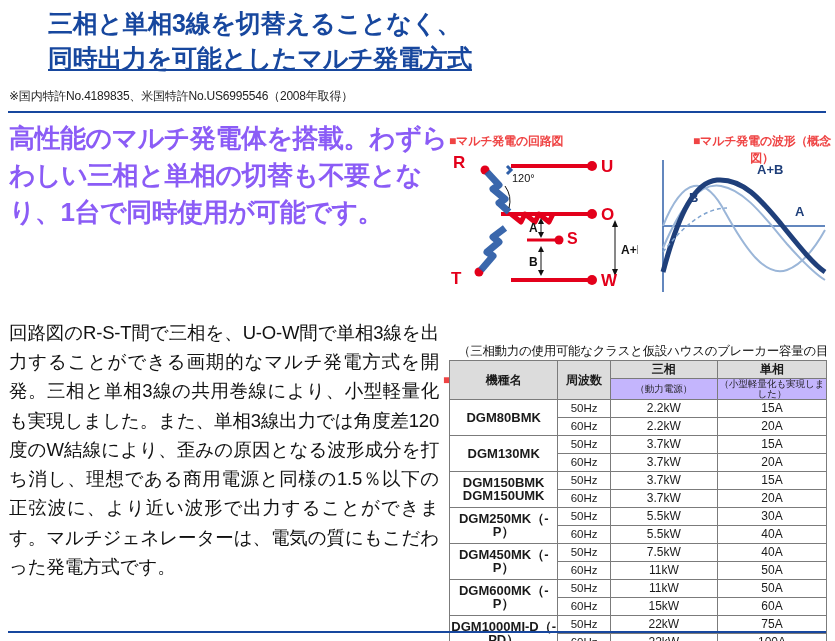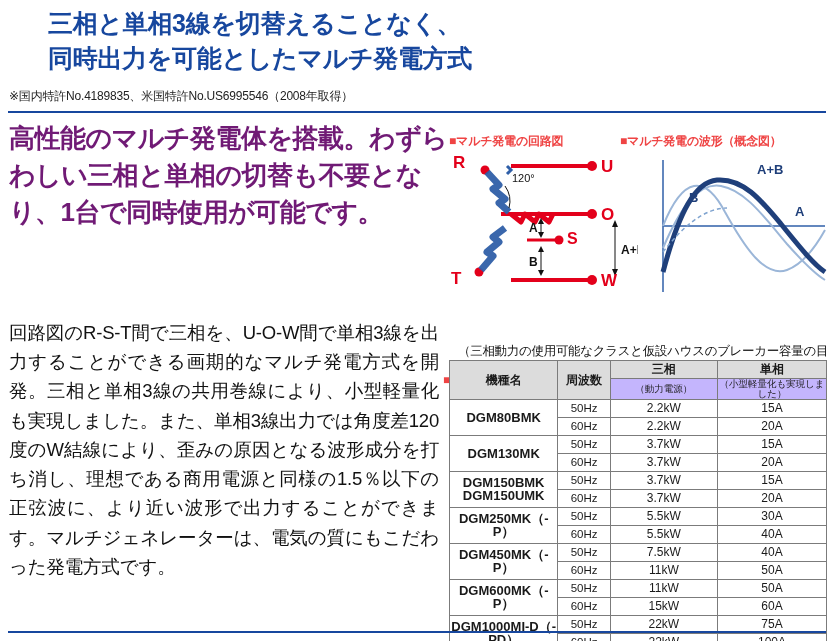--- a/index.html
+++ b/index.html
@@ -16,34 +16,34 @@
   
   .headline{
     position:absolute;left:8px;top:6px;width:560px;
     color:#17479e;
     font-weight:bold;
     font-size:25px;
     line-height:1.38;
     letter-spacing:-0.3px;
     margin-left:40px;
   }
-  .headline .l2{display:block;}
+  .headline .l2{display:block;text-decoration:underline;}
   .patent{
     position:absolute;left:9px;top:88px;
     font-size:12px;color:#222;letter-spacing:-0.2px;
   }
   .rule-top{
     position:absolute;left:8px;top:111px;width:818px;height:2px;background:#17479e;
   }
 
   
   .lead{
     position:absolute;left:9px;top:120px;width:440px;
     font-weight:bold;font-size:26px;line-height:1.42;
-    color:#701a75;letter-spacing:-0.5px;
+    color:#8b5cf6;letter-spacing:-0.5px;
   }
   .body-text{
     position:absolute;left:9px;top:318px;width:430px;
     font-size:18.5px;line-height:1.58;color:#111;letter-spacing:-0.2px;
     text-align:justify;
   }
 
   
   .sec-head{
     position:absolute;font-weight:bold;font-size:12px;color:#ef4444;
@@ -151,21 +151,21 @@
       <text x="152" y="20" font-family="Liberation Sans, sans-serif" font-size="17" font-weight="bold" fill="#e3001b">U</text>
       <text x="152" y="68" font-family="Liberation Sans, sans-serif" font-size="17" font-weight="bold" fill="#e3001b">O</text>
       <text x="152" y="134" font-family="Liberation Sans, sans-serif" font-size="17" font-weight="bold" fill="#e3001b">W</text>
       <text x="63" y="30" font-family="Liberation Sans, sans-serif" font-size="11" fill="#111">120°</text>
       <text x="80" y="80" font-family="Liberation Sans, sans-serif" font-size="12" font-weight="bold" fill="#111">A</text>
       <text x="80" y="114" font-family="Liberation Sans, sans-serif" font-size="12" font-weight="bold" fill="#111">B</text>
       <text x="172" y="102" font-family="Liberation Sans, sans-serif" font-size="12" font-weight="bold" fill="#111">A+B</text>
     </svg>
   </div>
 
-  <div class="sec-head" style="left:620px;top:133px;">■マルチ発電の波形（概念図）</div>
+  <div class="sec-head" style="left:689px;top:133px;text-align:center;">■マルチ発電の波形（概念図）</div>
   <div class="wave">
     <svg width="175" height="148" viewBox="0 0 175 148">
 
       <line x1="10" y1="8" x2="10" y2="140" stroke="#2f5fa8" stroke-width="1.5"></line>
       <line x1="10" y1="74" x2="172" y2="74" stroke="#2f5fa8" stroke-width="1.5"></line>
 
       <path d="M10,74 C30,24 52,22 72,60 C92,96 112,126 134,118 C150,112 162,96 172,78" stroke="#9bb6d8" stroke-width="2" fill="none"></path>
 
       <path d="M10,96 C28,54 46,30 68,34 C92,38 112,66 134,92 C150,110 162,122 172,128" stroke="#9bb6d8" stroke-width="2" fill="none"></path>
 

